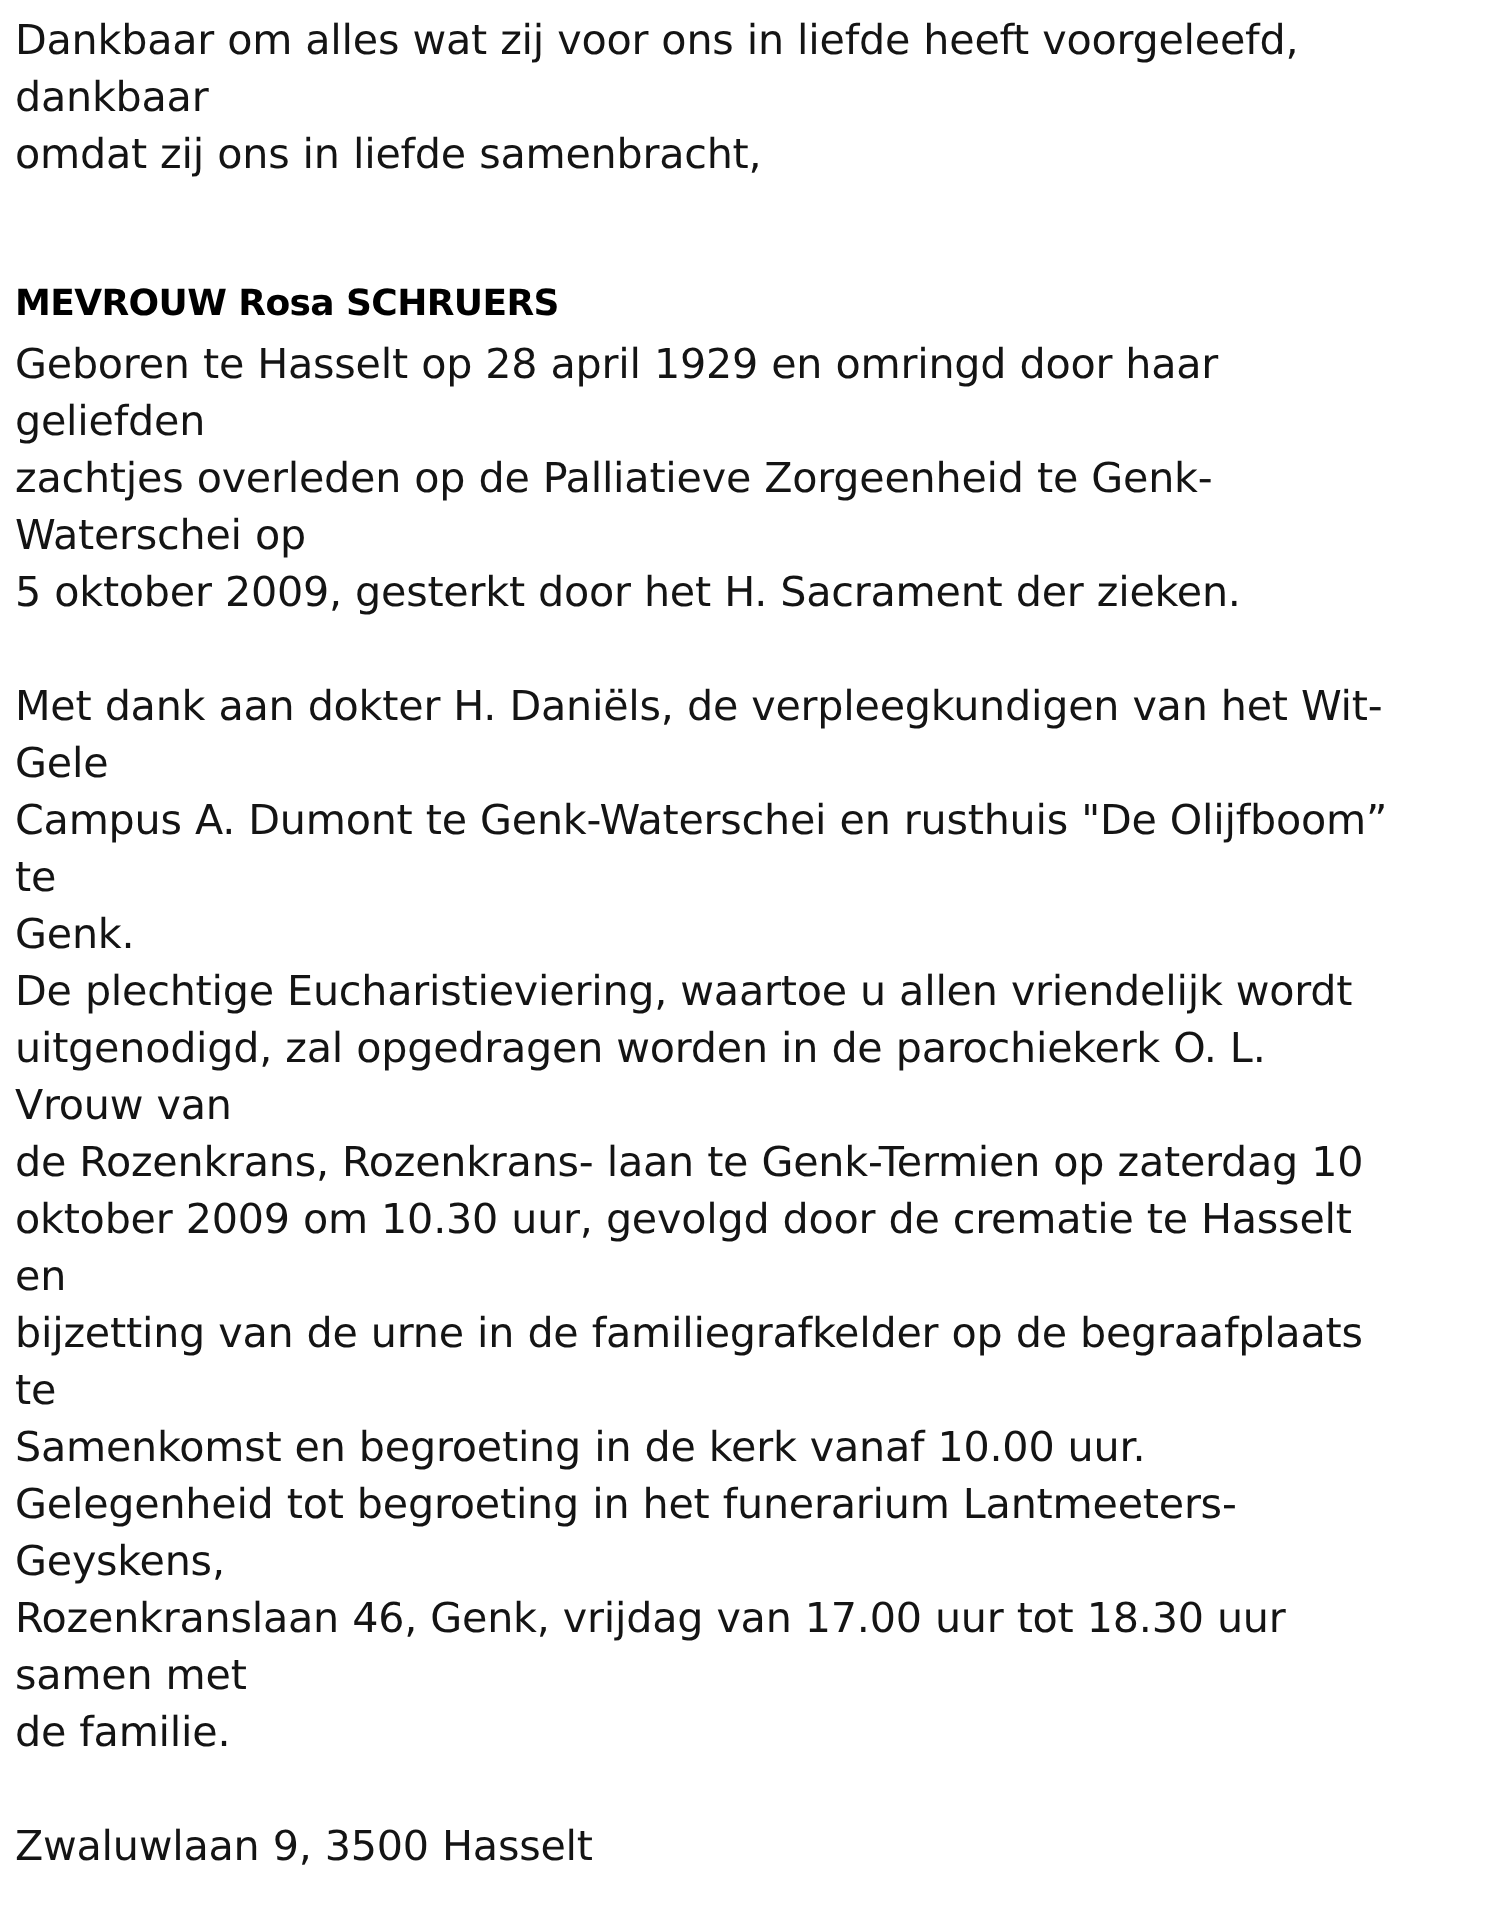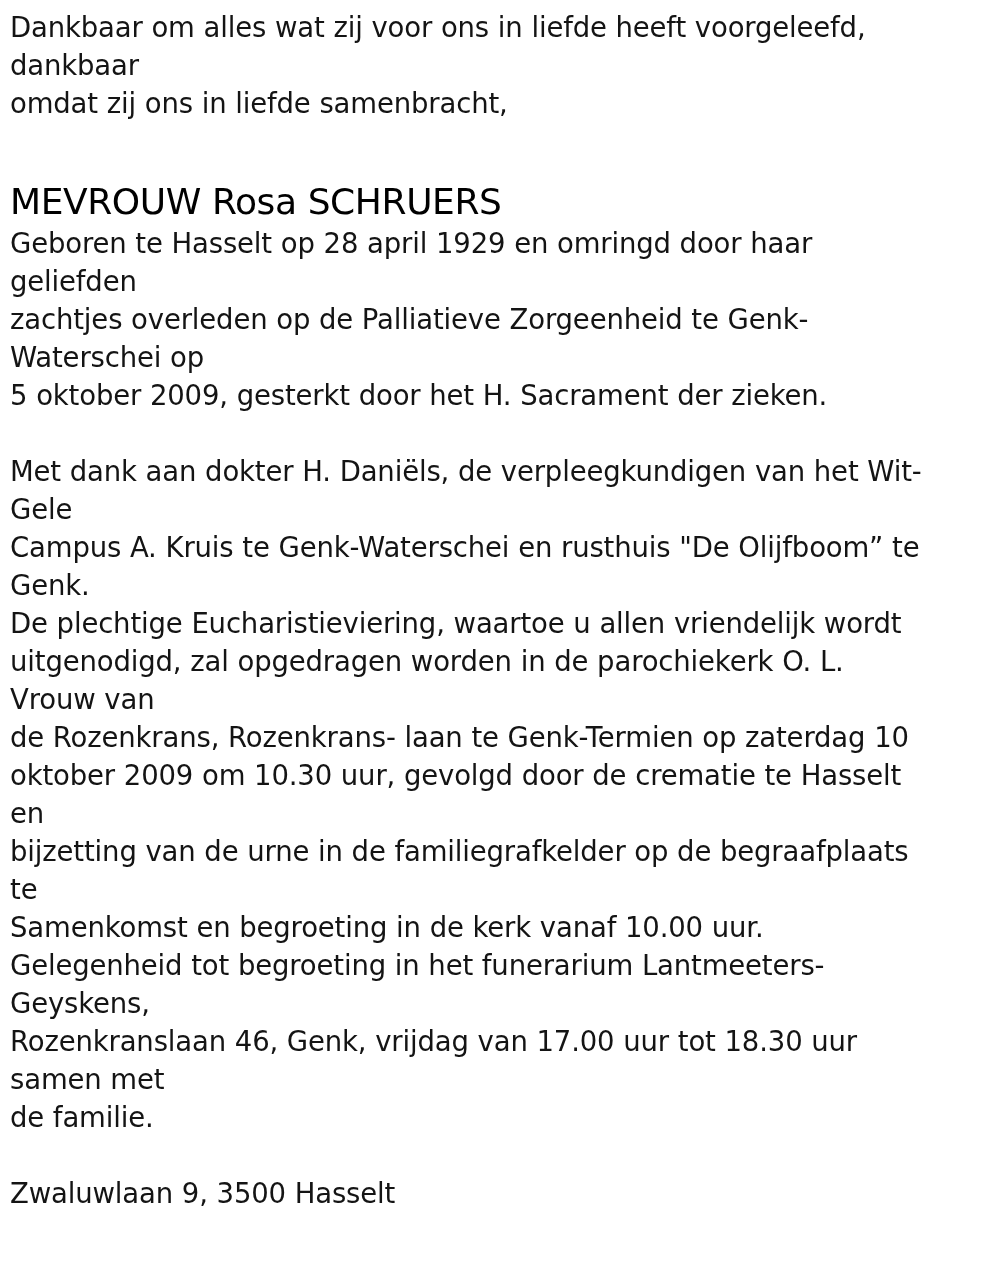--- a/index.html
+++ b/index.html
@@ -34,23 +34,23 @@
     line-height: 38px;
     white-space: pre-wrap;
   }
   .spacer {
     height: 38px;
   }
   .spacer-sm {
     height: 20px;
   }
   .deceased-name {
-    font-size: 36px;
+    font-size: 24px;
     line-height: 44px;
-    font-weight: 400;
+    font-weight: 700;
     letter-spacing: -0.4px;
     color: #000000;
     margin: 0;
     padding: 0;
   }
   .intro .line:first-child { }
 </style>
 </head>
 <body>
 
@@ -69,21 +69,21 @@
   <div class="block">
     <div class="line">Geboren te Hasselt op 28 april 1929 en omringd door haar geliefden</div>
     <div class="line">zachtjes overleden op de Palliatieve Zorgeenheid te Genk-Waterschei op</div>
     <div class="line">5 oktober 2009, gesterkt door het H. Sacrament der zieken.</div>
   </div>
 
   <div class="spacer"></div>
 
   <div class="block">
     <div class="line">Met dank aan dokter H. Daniëls, de verpleegkundigen van het Wit-Gele</div>
-    <div class="line">Campus A. Kruis te Genk-Waterschei en rusthuis "De Olijfboom” te</div>
+    <div class="line">Campus A. Dumont te Genk-Waterschei en rusthuis "De Olijfboom” te</div>
     <div class="line">Genk.</div>
   </div>
 
   <div class="block">
     <div class="line">De plechtige Eucharistieviering, waartoe u allen vriendelijk wordt</div>
     <div class="line">uitgenodigd, zal opgedragen worden in de parochiekerk O. L. Vrouw van</div>
     <div class="line">de Rozenkrans, Rozenkrans- laan te Genk-Termien op zaterdag 10</div>
     <div class="line">oktober 2009 om 10.30 uur, gevolgd door de crematie te Hasselt en</div>
     <div class="line">bijzetting van de urne in de familiegrafkelder op de begraafplaats te</div>
     <div class="line">Samenkomst en begroeting in de kerk vanaf 10.00 uur.</div>

